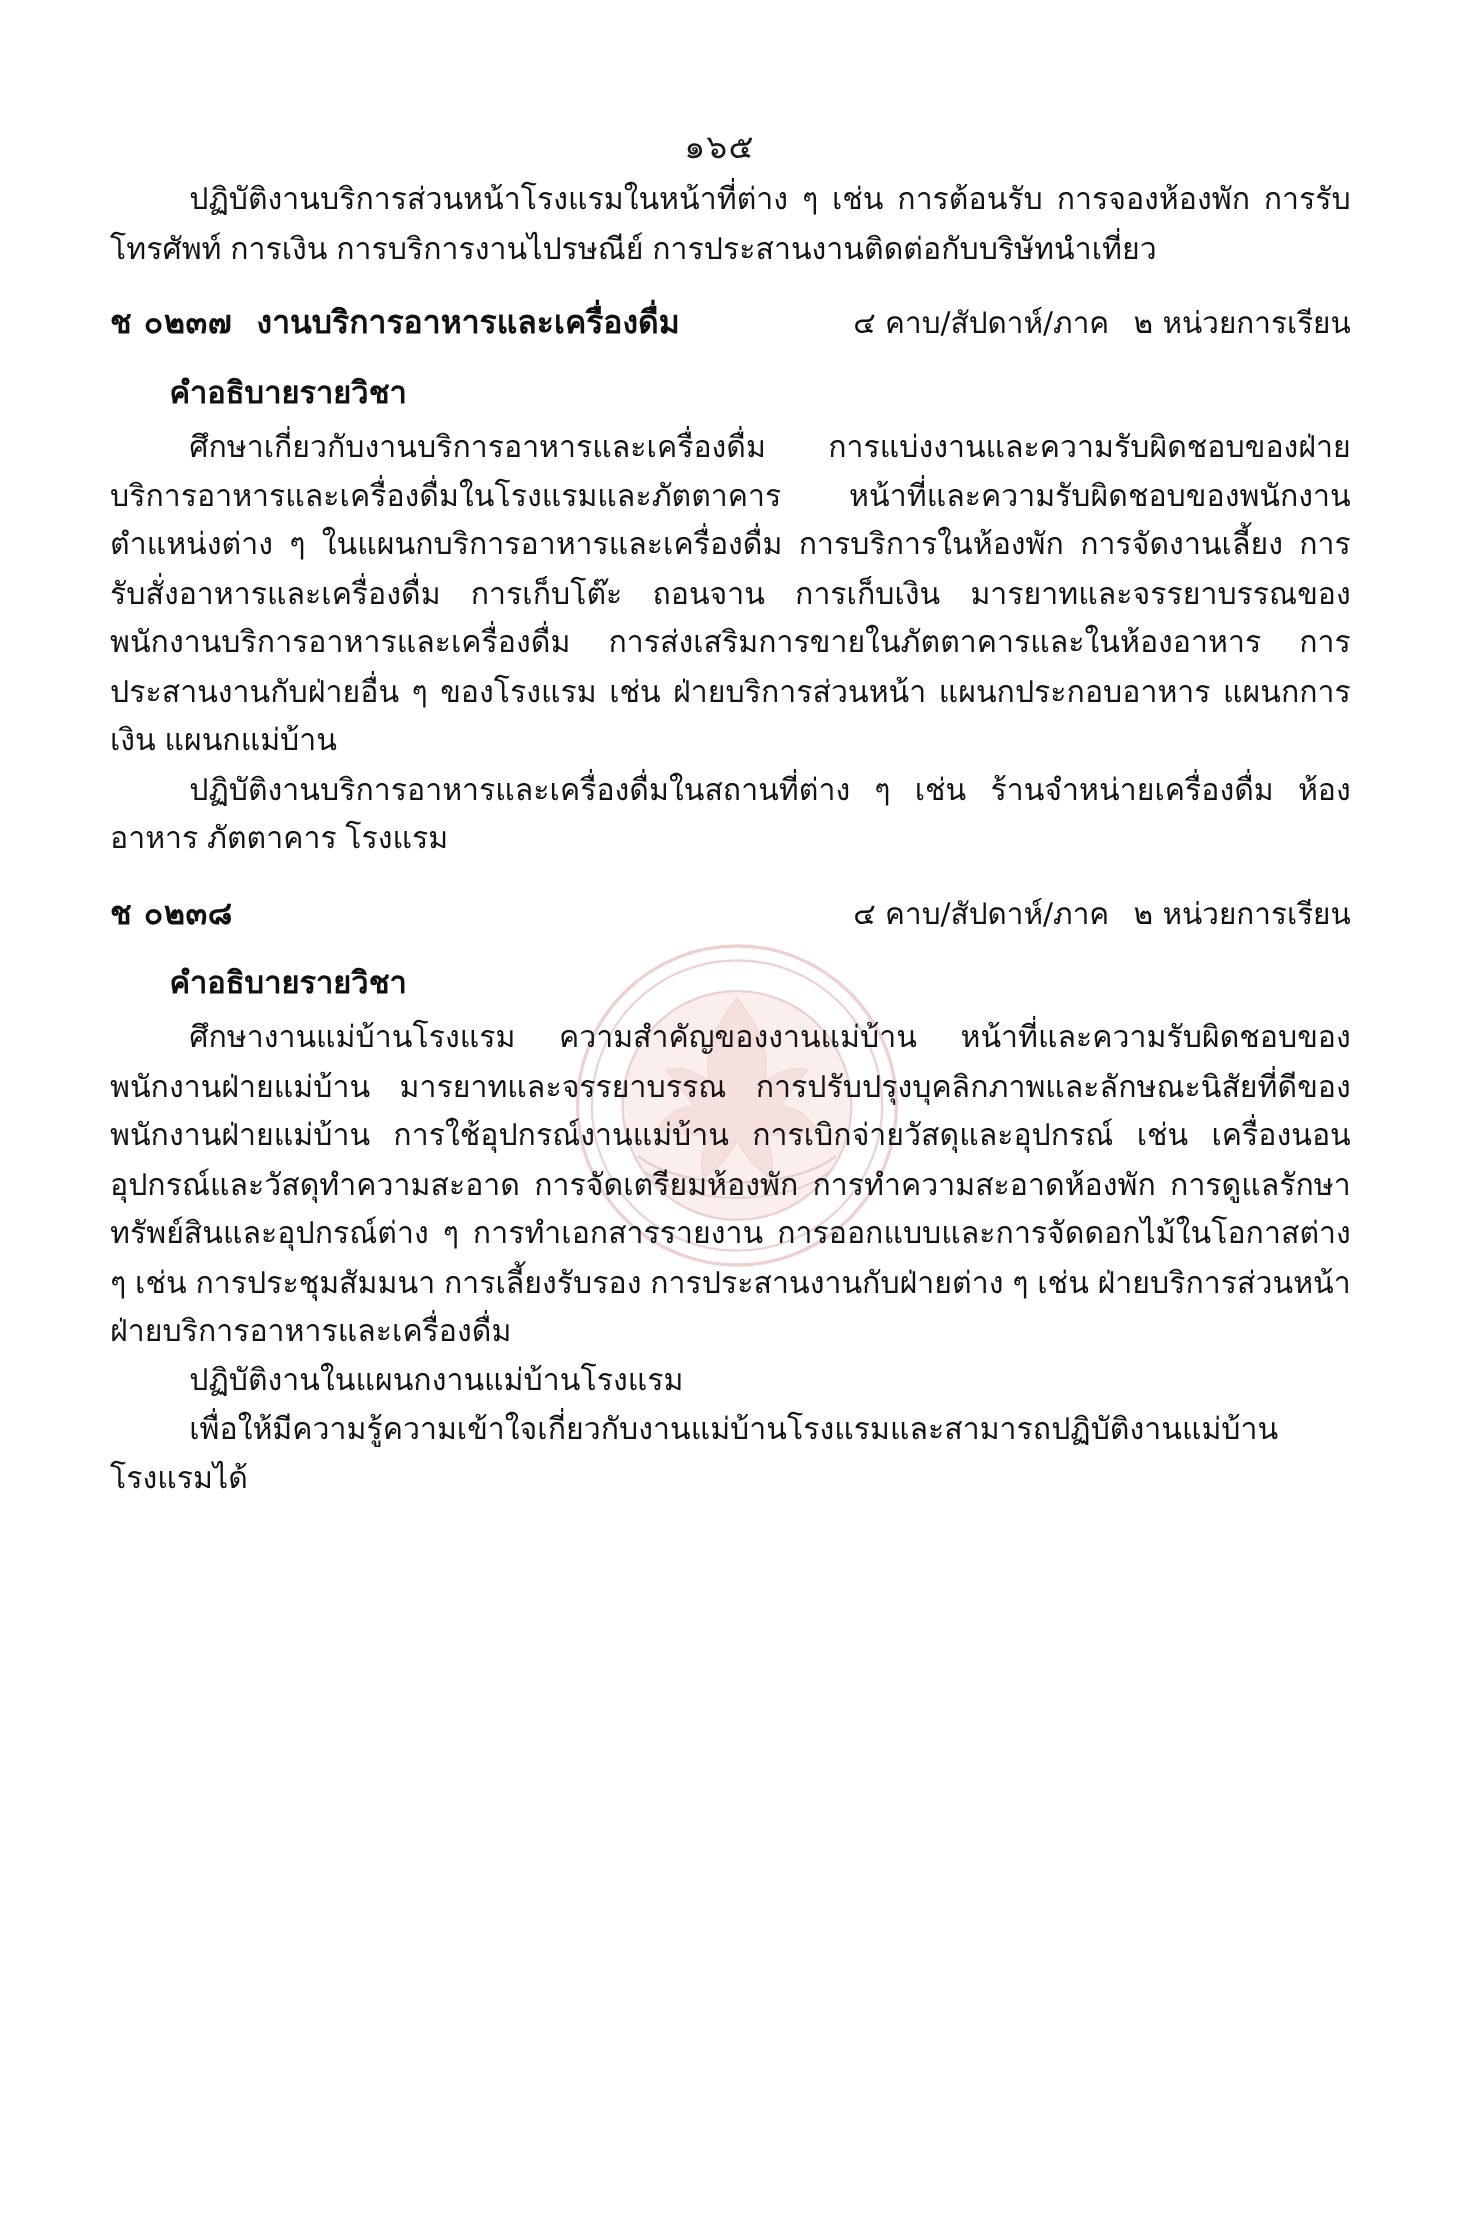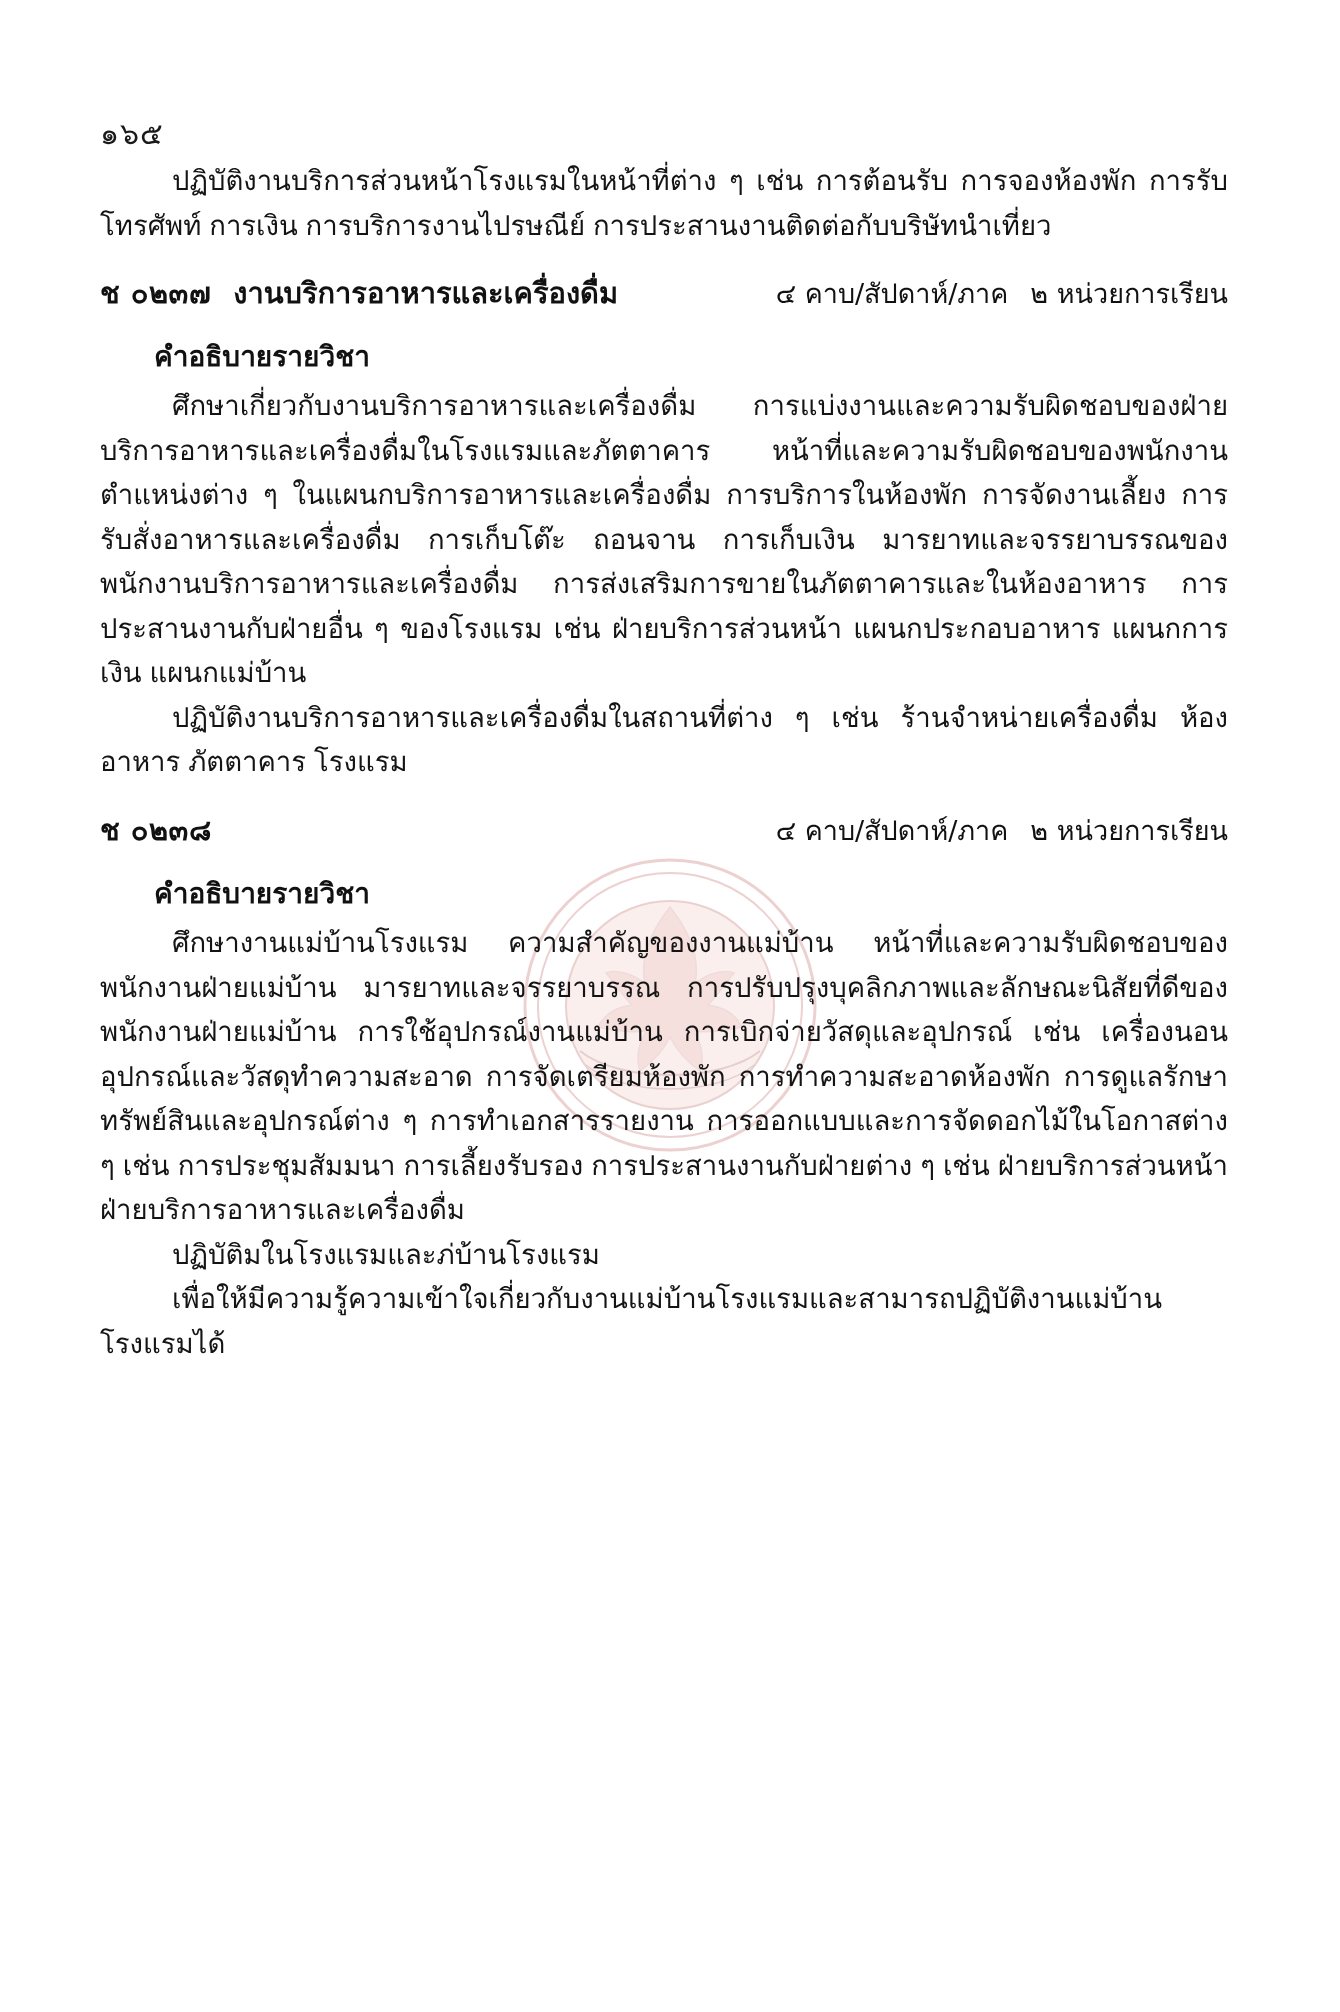--- a/index.html
+++ b/index.html
@@ -38,21 +38,21 @@
   }
   .watermark svg { display: block; width: 100%; height: 100%; }
 
   .content {
     position: relative;
     z-index: 2;
     padding: 0 112px 0 100px;
   }
 
   .page-number {
-    text-align: left;
+    text-align: center;
     font-size: 30px;
     padding: 110px 20px 0 0;
     letter-spacing: 1px;
     color: #1a1a1a;
   }
 
   p.body-text {
     font-size: 27.5px;
     line-height: 1.62;
     margin: 0;
@@ -151,17 +151,17 @@
       <span class="course-code">ช ๐๒๓๘</span>
       <span class="course-meta">
         <span>๔ คาบ/สัปดาห์/ภาค</span>
         <span class="credits-label">๒ หน่วยการเรียน</span>
       </span>
     </div>
 
     <div class="subheading">คำอธิบายรายวิชา</div>
 
     <p class="body-text indent">ศึกษางานแม่บ้านโรงแรม ความสำคัญของงานแม่บ้าน หน้าที่และความรับผิดชอบของพนักงานฝ่ายแม่บ้าน มารยาทและจรรยาบรรณ การปรับปรุงบุคลิกภาพและลักษณะนิสัยที่ดีของพนักงานฝ่ายแม่บ้าน การใช้อุปกรณ์งานแม่บ้าน การเบิกจ่ายวัสดุและอุปกรณ์ เช่น เครื่องนอน อุปกรณ์และวัสดุทำความสะอาด การจัดเตรียมห้องพัก การทำความสะอาดห้องพัก การดูแลรักษาทรัพย์สินและอุปกรณ์ต่าง ๆ การทำเอกสารรายงาน การออกแบบและการจัดดอกไม้ในโอกาสต่าง ๆ เช่น การประชุมสัมมนา การเลี้ยงรับรอง การประสานงานกับฝ่ายต่าง ๆ เช่น ฝ่ายบริการส่วนหน้า ฝ่ายบริการอาหารและเครื่องดื่ม</p>
-    <p class="body-text indent">ปฏิบัติมในโรงแรมและภ่บ้านโรงแรม</p>
+    <p class="body-text indent">ปฏิบัติงานในแผนกงานแม่บ้านโรงแรม</p>
     <p class="body-text indent">เพื่อให้มีความรู้ความเข้าใจเกี่ยวกับงานแม่บ้านโรงแรมและสามารถปฏิบัติงานแม่บ้านโรงแรมได้</p>
 
   </div>
 </div>
 
 </body></html>

